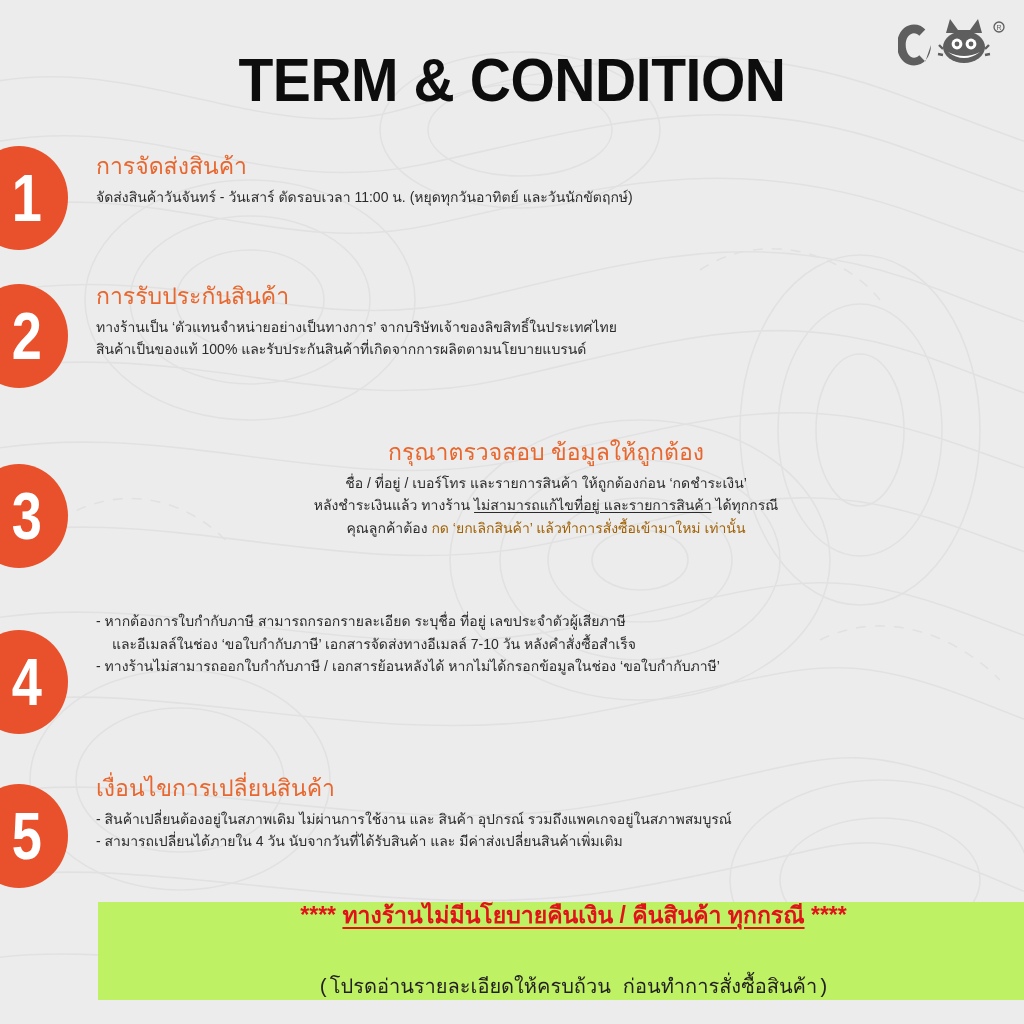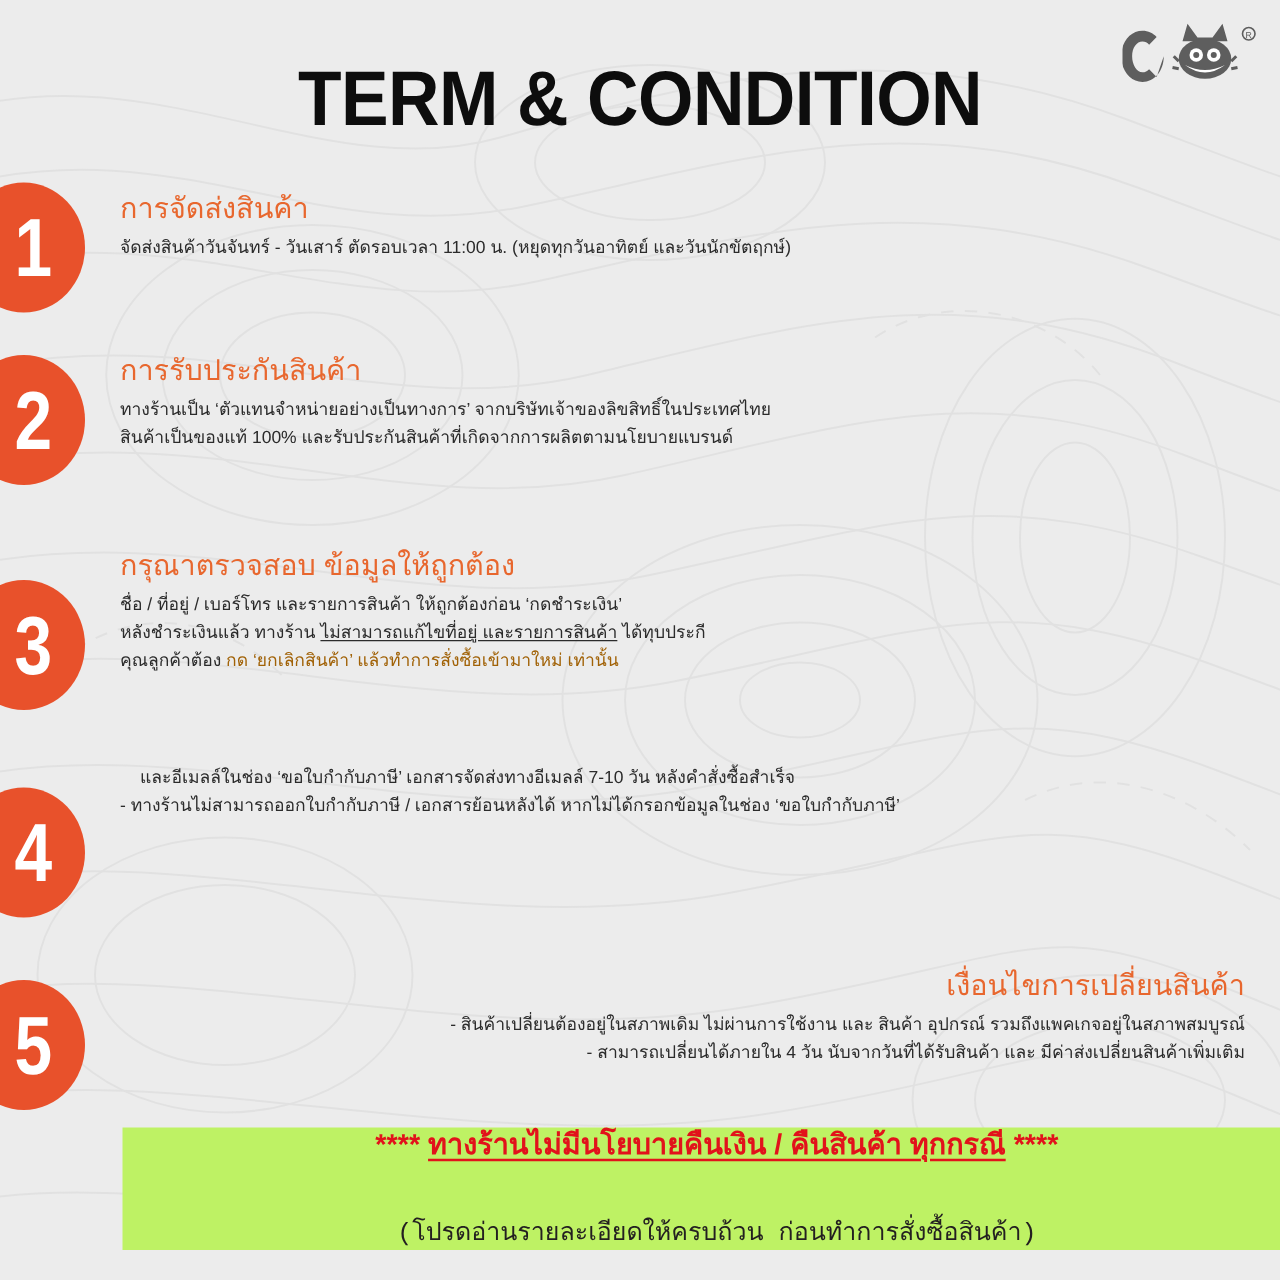--- a/index.html
+++ b/index.html
@@ -229,47 +229,48 @@
       <p class="head">การรับประกันสินค้า</p>
       <p class="line">ทางร้านเป็น ‘ตัวแทนจำหน่ายอย่างเป็นทางการ’ จากบริษัทเจ้าของลิขสิทธิ์ในประเทศไทย</p>
       <p class="line">สินค้าเป็นของแท้ 100% และรับประกันสินค้าที่เกิดจากการผลิตตามนโยบายแบรนด์</p>
     </div>
   </div>
 
   <div class="section" style="top:424px;">
     <div class="badge" style="top:40px;">
       <span class="badge-num">3</span>
     </div>
-    <div class="body-block" style="top:14px;">
+    <div class="body-block" style="top:14px;text-align:center;">
       <p class="head">กรุณาตรวจสอบ ข้อมูลให้ถูกต้อง</p>
       <p class="line">ชื่อ / ที่อยู่ / เบอร์โทร และรายการสินค้า ให้ถูกต้องก่อน ‘กดชำระเงิน’</p>
       <p class="line">
-        <span>หลังชำระเงินแล้ว ทางร้าน </span><span class="u">ไม่สามารถแก้ไขที่อยู่ และรายการสินค้า</span><span> ได้ทุบประกี</span>
+        <span>หลังชำระเงินแล้ว ทางร้าน </span><span class="u">ไม่สามารถแก้ไขที่อยู่ และรายการสินค้า</span><span> ได้ทุกกรณี</span>
       </p>
       <p class="line">
         <span>คุณลูกค้าต้อง </span><span class="orange">กด ‘ยกเลิกสินค้า’ แล้วทำการสั่งซื้อเข้ามาใหม่ เท่านั้น</span>
       </p>
     </div>
   </div>
 
   <div class="section" style="top:602px;">
     <div class="badge" style="top:28px;">
       <span class="badge-num">4</span>
     </div>
     <div class="body-block" style="top:8px;">
+      <p class="line">- หากต้องการใบกำกับภาษี สามารถกรอกรายละเอียด ระบุชื่อ ที่อยู่ เลขประจำตัวผู้เสียภาษี</p>
       <p class="line indent">และอีเมลล์ในช่อง ‘ขอใบกำกับภาษี’ เอกสารจัดส่งทางอีเมลล์ 7-10 วัน หลังคำสั่งซื้อสำเร็จ</p>
       <p class="line">- ทางร้านไม่สามารถออกใบกำกับภาษี / เอกสารย้อนหลังได้ หากไม่ได้กรอกข้อมูลในช่อง ‘ขอใบกำกับภาษี’</p>
     </div>
   </div>
 
   <div class="section" style="top:768px;">
     <div class="badge" style="top:16px;">
       <span class="badge-num">5</span>
     </div>
-    <div class="body-block" style="top:6px;text-align:right;">
+    <div class="body-block" style="top:6px;">
       <p class="head">เงื่อนไขการเปลี่ยนสินค้า</p>
       <p class="line">- สินค้าเปลี่ยนต้องอยู่ในสภาพเดิม ไม่ผ่านการใช้งาน และ สินค้า อุปกรณ์ รวมถึงแพคเกจอยู่ในสภาพสมบูรณ์</p>
       <p class="line">- สามารถเปลี่ยนได้ภายใน 4 วัน นับจากวันที่ได้รับสินค้า และ มีค่าส่งเปลี่ยนสินค้าเพิ่มเติม</p>
     </div>
   </div>
 
   <div id="notice">
     <div id="notice-main">
       <span>****</span>
       <span class="u">ทางร้านไม่มีนโยบายคืนเงิน / คืนสินค้า ทุกกรณี</span>

